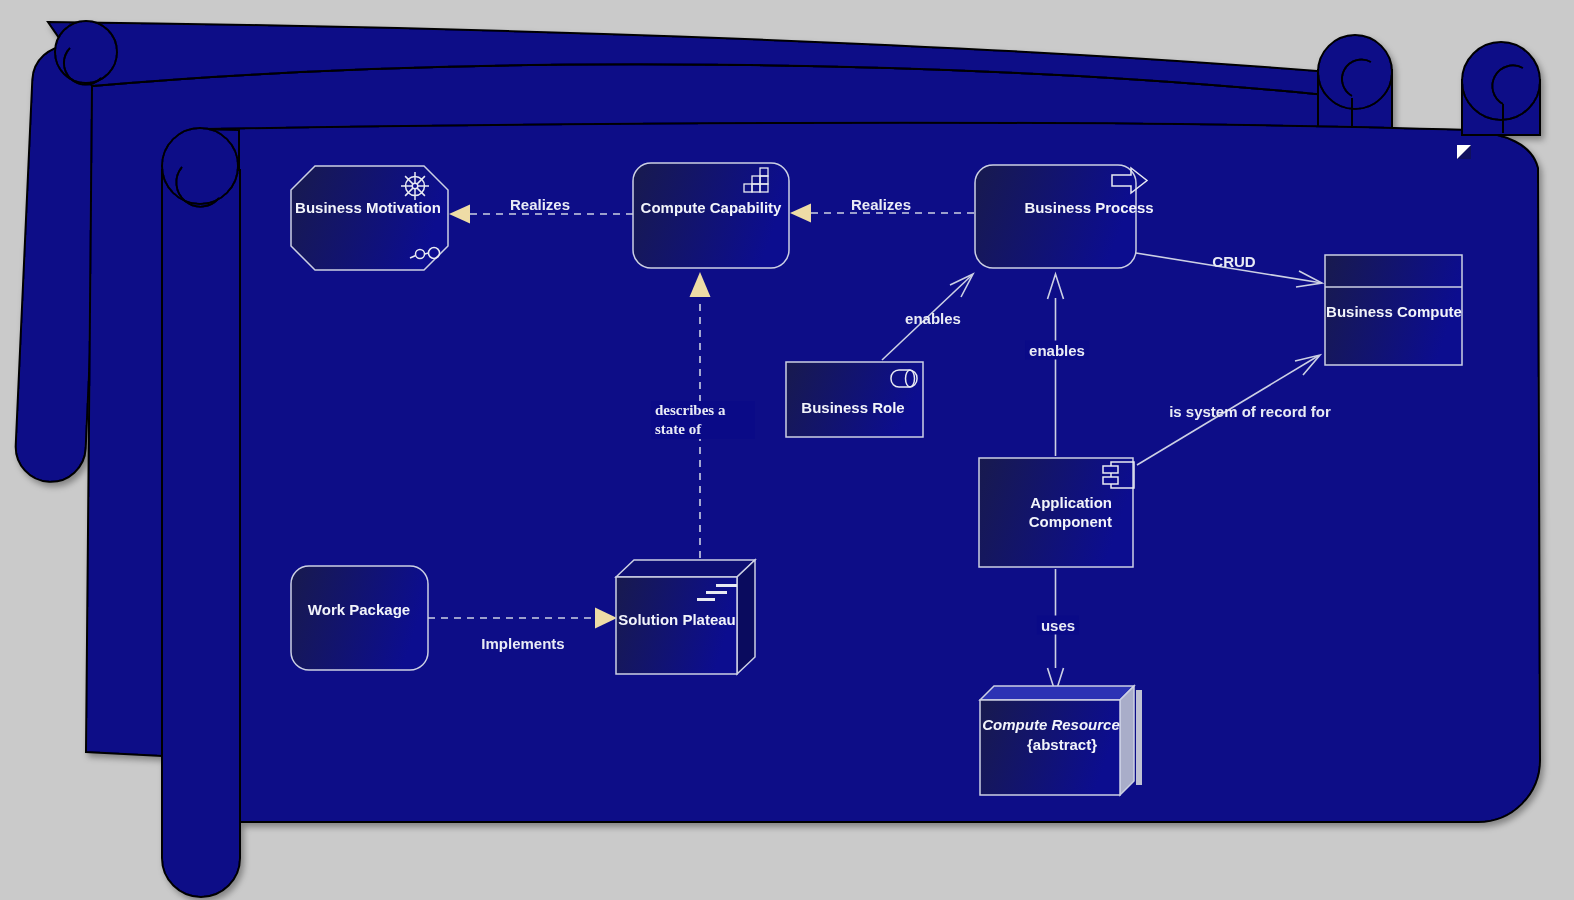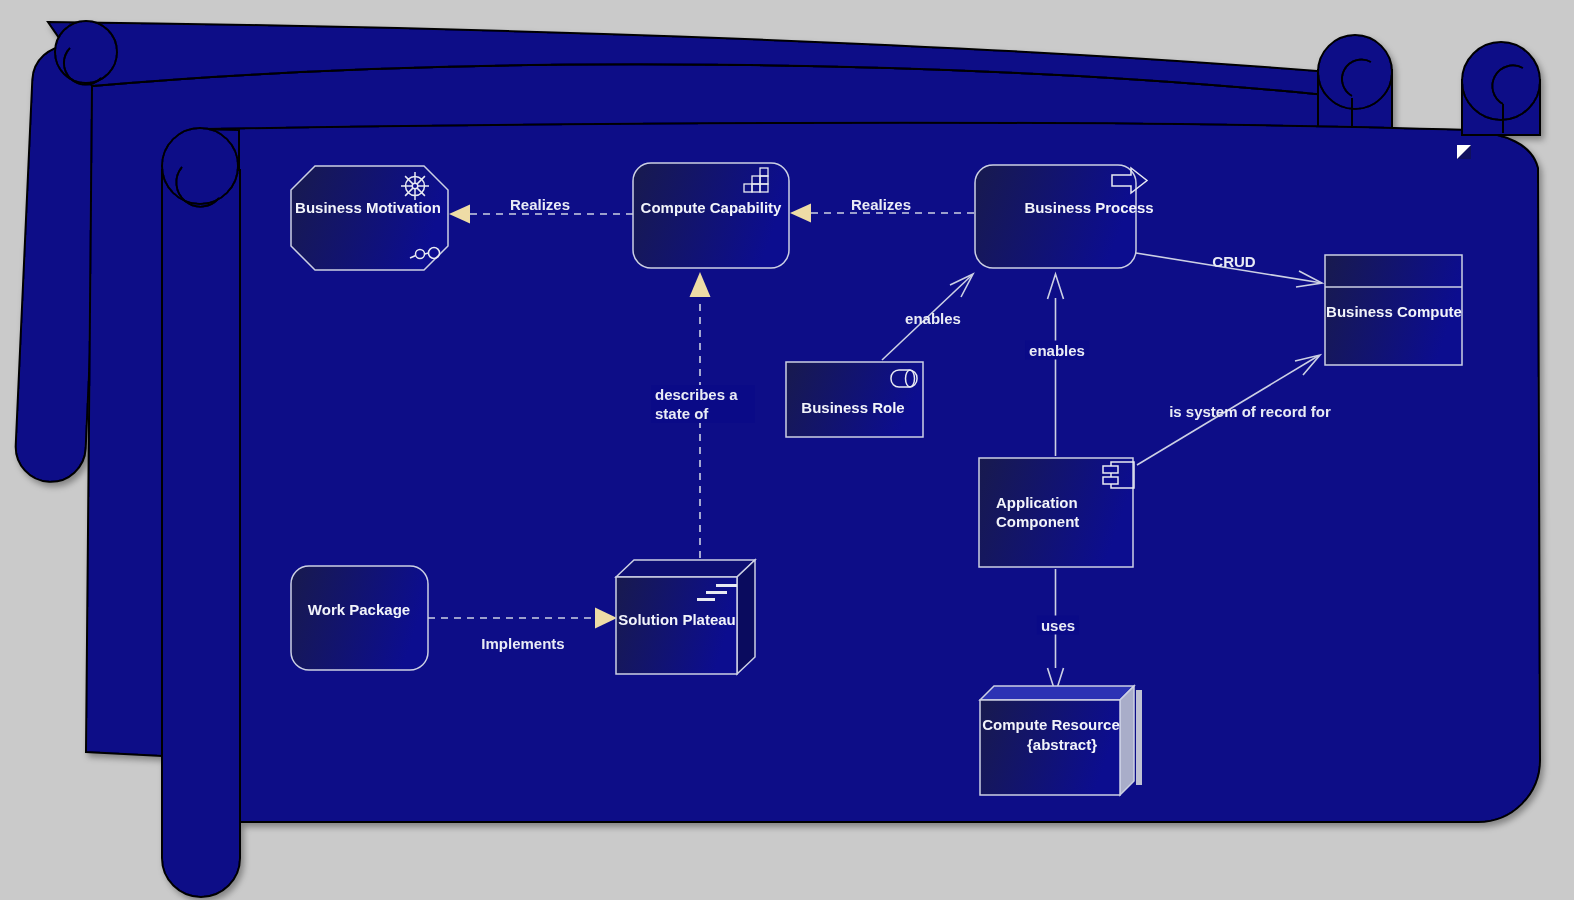--- a/index.html
+++ b/index.html
@@ -1,20 +1,20 @@
 <!DOCTYPE html>
 <html><head>
 <meta charset="utf-8">
 <style>
   html,body{margin:0;padding:0;background:#cacaca;}
   .stage{position:relative;width:1574px;height:900px;background:#cacaca;overflow:hidden;
          font-family:"Liberation Sans",sans-serif;}
   .stage svg{position:absolute;left:0;top:0;}
   .lbl{position:absolute;transform:translate(-50%,-50%);font:600 15px "Liberation Sans",sans-serif;
-       color:#f2f4fa;white-space:nowrap;pointer-events:none;text-align:left;line-height:19px;}
+       color:#f2f4fa;white-space:nowrap;pointer-events:none;text-align:right;line-height:19px;}
   .lbl.edge{color:#e9ebf5;}
   .lbl.occlude{background:#0a0a87;padding:0 4px;}
   .lbl.wrapblock{transform:none;white-space:normal;width:96px;text-align:left;}
   .lbl.wrapcenter{white-space:normal;width:116px;}
   .lbl.bold{font-weight:700;}
 </style>
 </head>
 <body>
 
 <div class="stage">
@@ -153,25 +153,25 @@
 </svg>
 
 <div class="lbl" style="left:368px;top:207px;">Business Motivation</div>
 <div class="lbl" style="left:711px;top:207px;">Compute Capability</div>
 <div class="lbl" style="left:1089px;top:207px;">Business Process</div>
 <div class="lbl" style="left:1394px;top:311px;">Business Compute</div>
 <div class="lbl" style="left:853px;top:407px;">Business Role</div>
 <div class="lbl wrapcenter" style="left:1054px;top:512px;">Application Component</div>
 <div class="lbl" style="left:359px;top:609px;">Work Package</div>
 <div class="lbl" style="left:677px;top:619px;">Solution Plateau</div>
-<div class="lbl bold" style="left:1051px;top:724px;">Compute Resource</div>
+<div class="lbl bold" style="left:1051px;top:724px;font-style:italic;">Compute Resource</div>
 <div class="lbl" style="left:1062px;top:744px;">{abstract}</div>
 
 <div class="lbl edge" style="left:540px;top:204px;">Realizes</div>
 <div class="lbl edge" style="left:881px;top:204px;">Realizes</div>
 <div class="lbl edge" style="left:1234px;top:261px;">CRUD</div>
 <div class="lbl edge" style="left:933px;top:318px;">enables</div>
 <div class="lbl edge occlude" style="left:1057px;top:350px;">enables</div>
 <div class="lbl edge" style="left:1238px;top:411px;margin-left:12px;">is system of record for</div>
 <div class="lbl edge occlude" style="left:1058px;top:625px;">uses</div>
 <div class="lbl edge" style="left:523px;top:607px;margin-top:36px;">Implements</div>
-<div class="lbl edge wrapblock occlude" style="left:651px;top:385px;">describes a state of</div>
+<div class="lbl edge wrapblock occlude" style="left:651px;top:401px;font-family:Liberation Serif, serif;">describes a state of</div>
 </div>
 
 </body></html>

